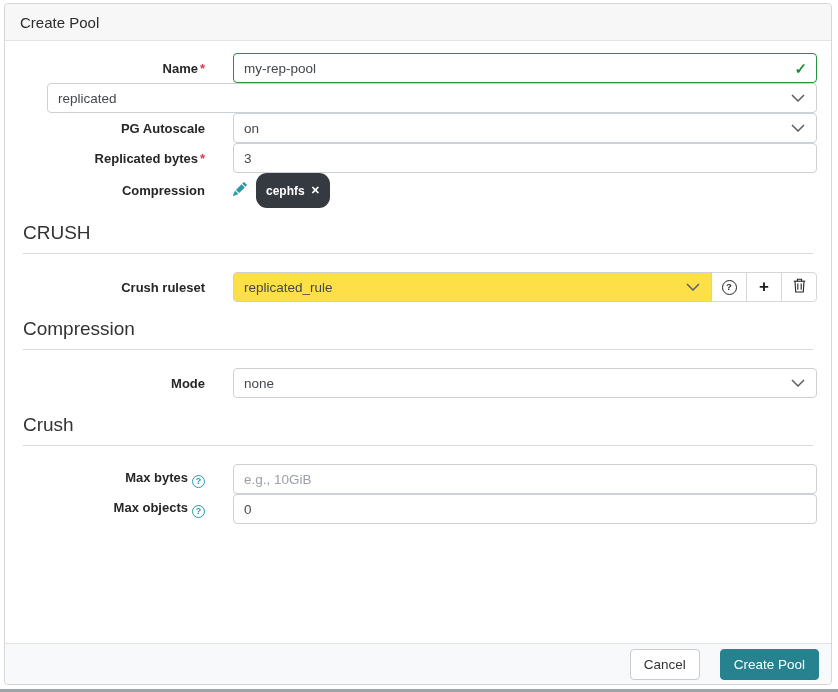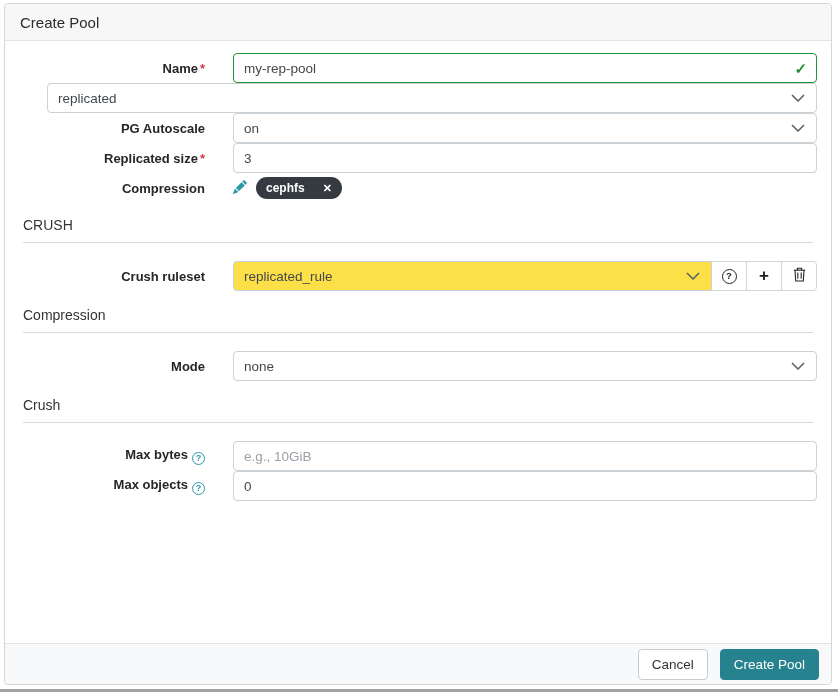--- a/index.html
+++ b/index.html
@@ -60,38 +60,38 @@
   .plus-glyph { font-size:17px; font-weight:bold; color:#1b1e21; line-height:1; margin-top:-2px; }
 
   .help-circle {
     width:13px; height:13px; border:1px solid #2b99a8; border-radius:50%;
     display:inline-flex; align-items:center; justify-content:center;
     font-size:9px; font-weight:bold; color:#2b99a8; line-height:1;
     margin-left:4px; vertical-align:-2px;
   }
 
   .section-title {
-    font-size:14px; font-weight:400; color:#333;
+    font-size:19px; font-weight:400; color:#333;
     margin:14px 4px 18px 4px; padding-bottom:9px; border-bottom:1px solid #d8dbde;
   }
   .section-title.spaced { margin-top:16px; }
 
   .edit-btn { background:none; border:none; cursor:pointer; display:flex; align-items:center; padding:0; margin-right:9px; }
   .tag-badge {
-    background:#343a40; color:#fff; border-radius:11px; height:22px;
+    background:#343a40; color:#fff; border-radius:11px; height:35px;
     display:inline-flex; align-items:center; padding:0 10px;
-    font-size:12px; font-weight:bold; gap:18px;
+    font-size:12px; font-weight:bold; gap:6px;
   }
   .tag-remove { cursor:pointer; font-size:11px; font-weight:bold; line-height:1; }
 
   .card-footer {
     position:absolute; left:0; right:0; bottom:0; height:41px;
     background:#f8f9fa; border-top:1px solid #dfe3e6; border-radius:0 0 4px 4px;
     display:flex; align-items:center; justify-content:flex-end;
-    padding-right:12px; gap:12px;
+    padding-right:12px; gap:20px;
   }
   .btn { height:31px; border-radius:4px; font-size:13.5px; cursor:pointer;
     font-family:"Liberation Sans", sans-serif; padding:0 13px; }
   .btn-cancel { background:#fff; border:1px solid #c8cccf; color:#333; }
   .btn-submit { background:#25828e; border:1px solid #25828e; color:#fff; }
 
   .window-bottom-edge {
     position:absolute; left:0; right:0; bottom:0; height:3px; background:#a0a3a6;
   }
 </style>
@@ -139,21 +139,21 @@
         <span class="chevron">
           <svg width="14" height="8" viewBox="0 0 14 8">
               <polyline points="1,1 7,7 13,1" fill="none" stroke="#5a5f63" stroke-width="1.5"></polyline>
             </svg>
         </span>
       </div>
     </div>
 
     <div class="form-row">
       <div class="field-label">
-        <span>Replicated size</span><span class="req">*</span>
+        <span>Replicated bytes</span><span class="req">*</span>
       </div>
       <div class="field-control">
         <input class="text-input" type="text" value="3" style="">
       </div>
     </div>
 
     <div class="form-row">
       <div class="field-label">
         <span>Compression</span>
       </div>

